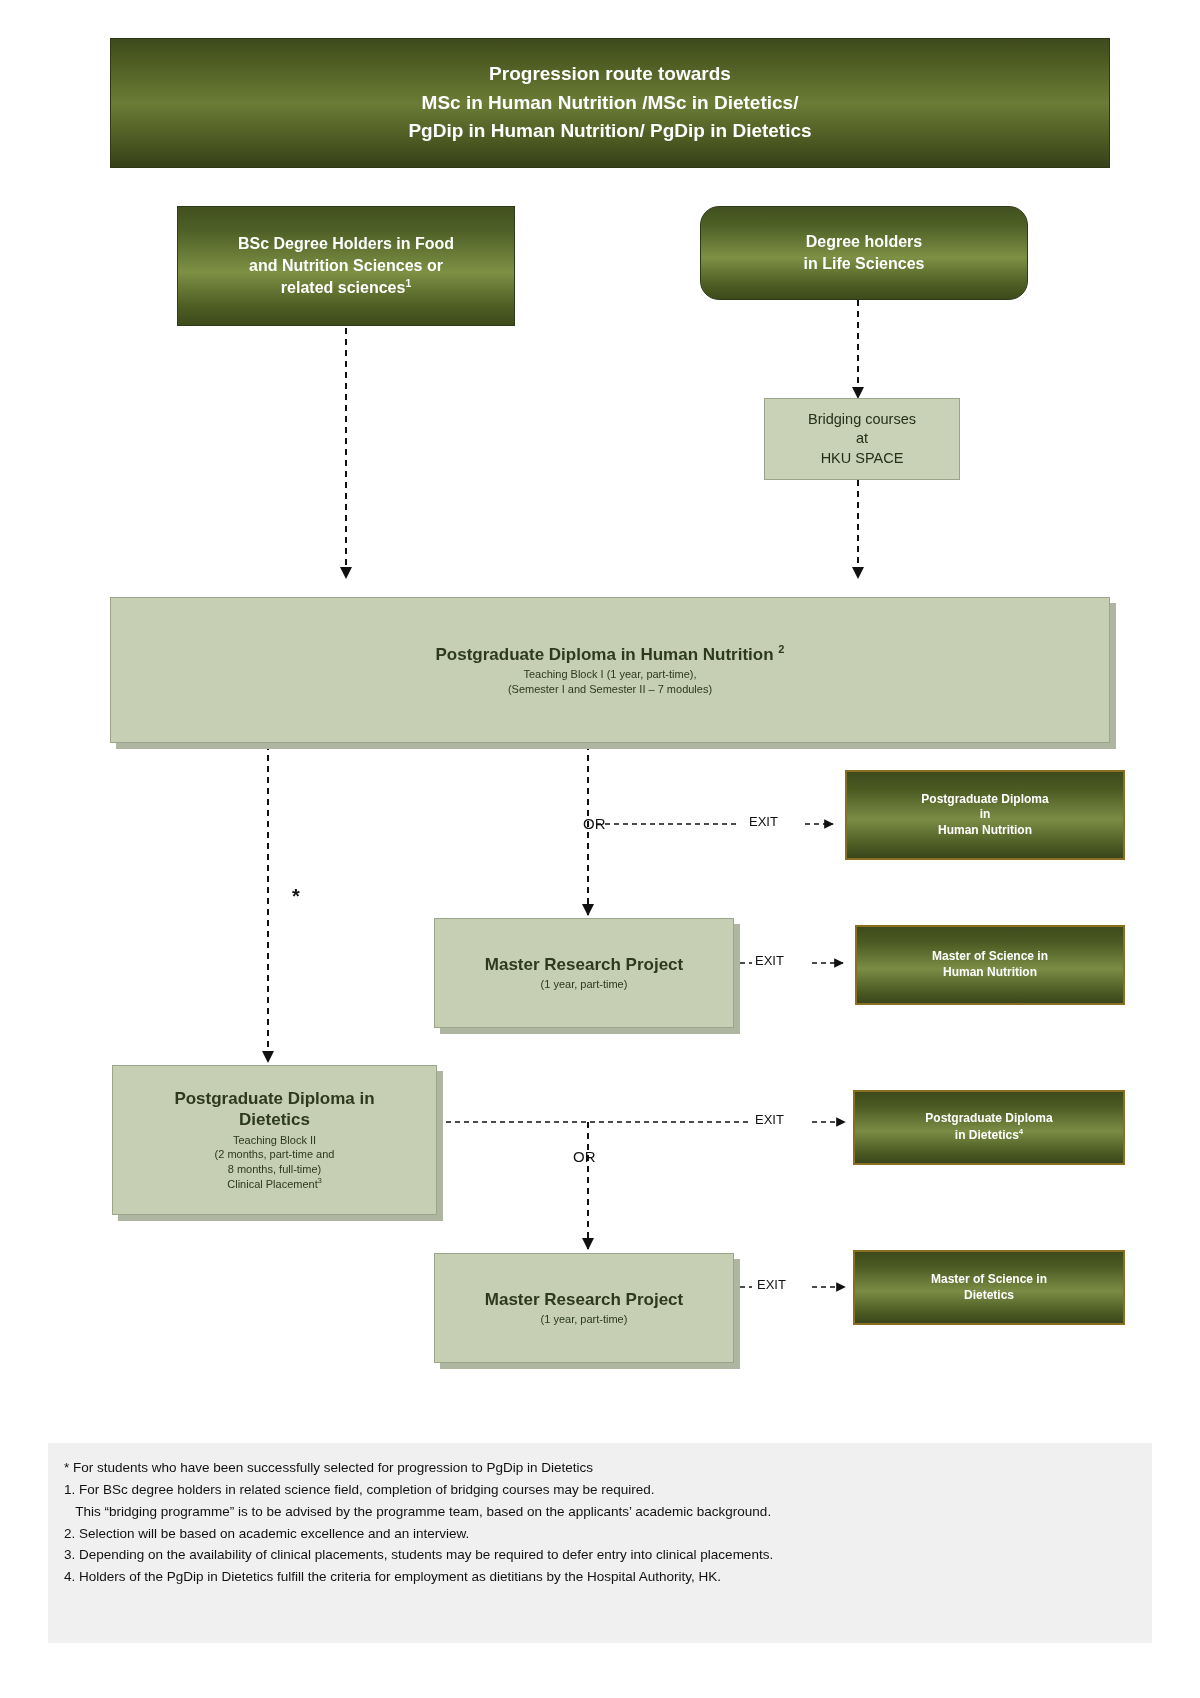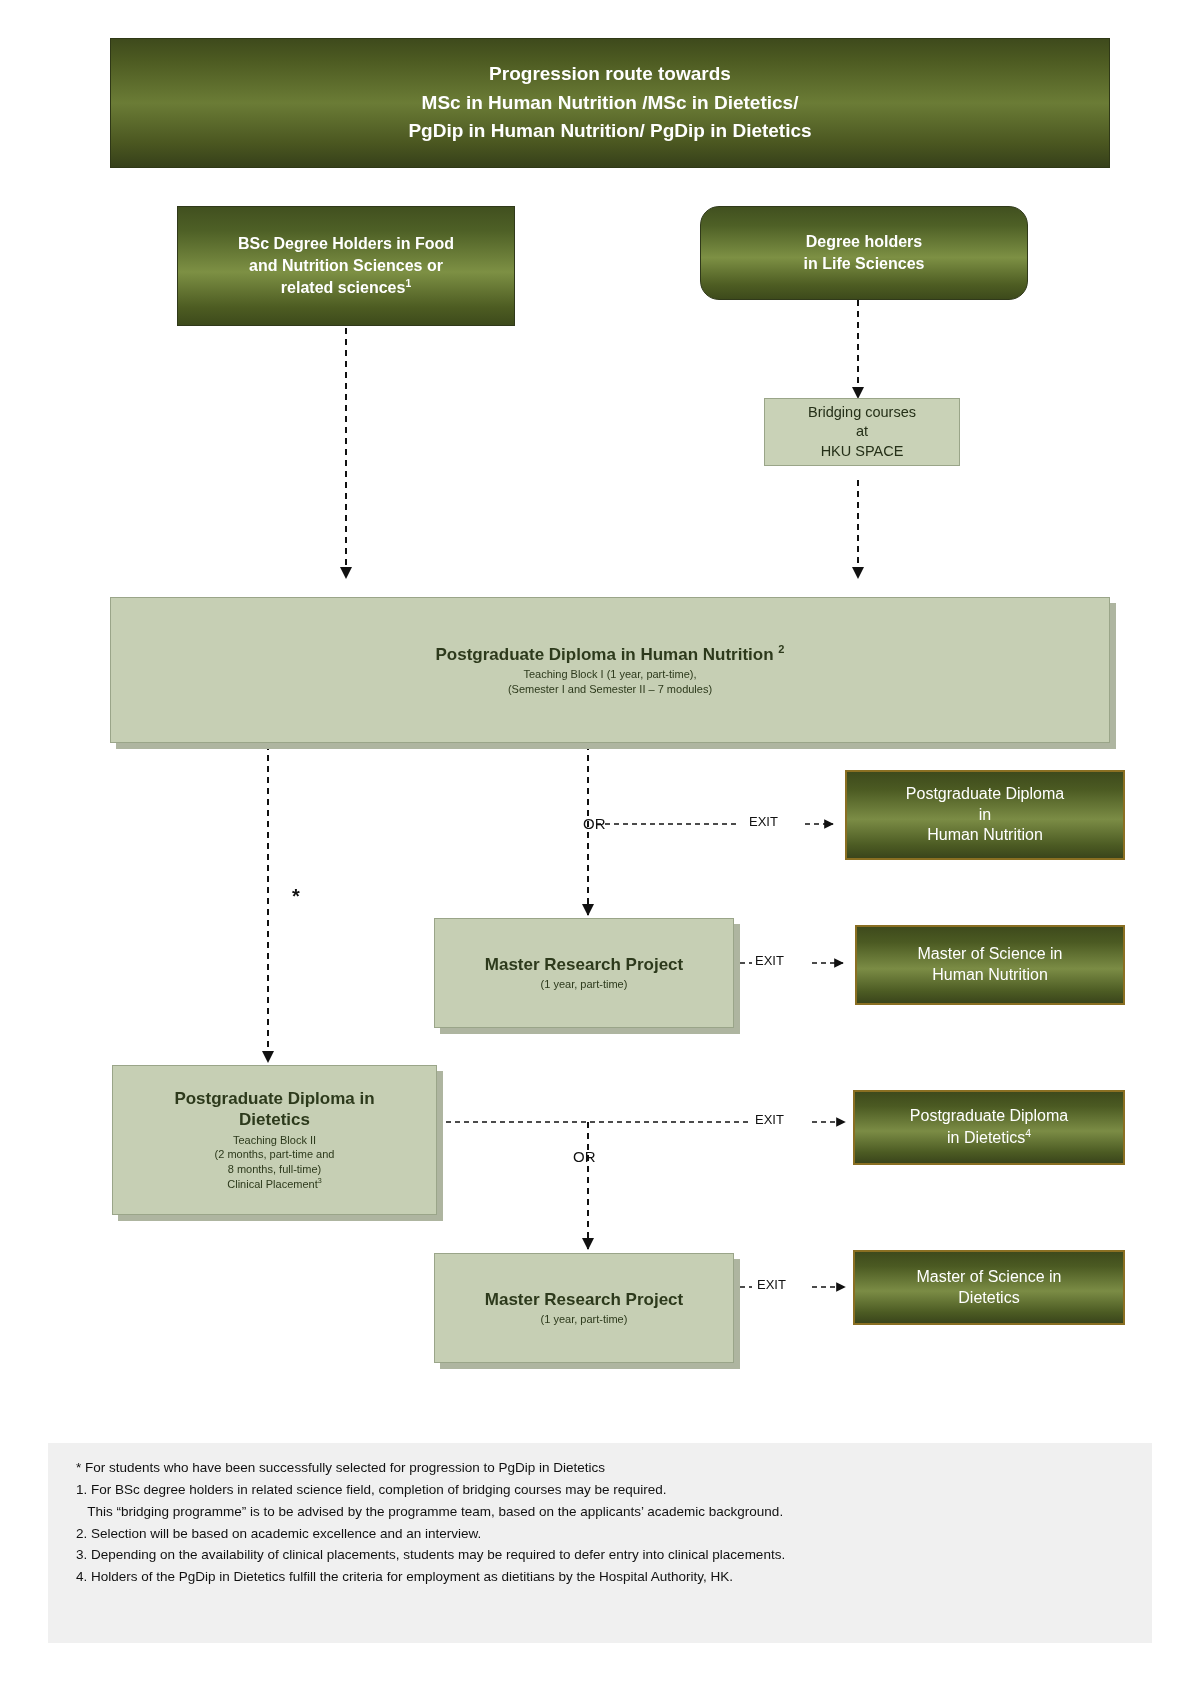--- a/index.html
+++ b/index.html
@@ -54,22 +54,22 @@
   }
   .sage-plain {
     background: #c9d2b7;
     border: 1px solid #9aa589;
     color: #253018;
   }
   
   .exit-box {
     background: linear-gradient(to bottom, #3e4a1c 0%, #4b5a22 20%, #7b8c45 55%, #4c5b23 85%, #3a451b 100%);
     color: #ffffff;
-    font-weight: normal;
-    font-size: 16px;
+    font-weight: bold;
+    font-size: 12px;
     line-height: 1.3;
     border: 2px solid #8a6f22;
   }
   .title-line { display: block; }
   .box-title {
     font-weight: bold;
     font-size: 17px;
     line-height: 1.25;
   }
   .box-sub {
@@ -92,21 +92,21 @@
     position: absolute;
     font-size: 20px;
     color: #111;
     font-weight: bold;
   }
   
   .footnotes {
     position: absolute;
     background: #f0f0f0;
     box-sizing: border-box;
-    padding: 14px 18px 16px 28px;
+    padding: 14px 18px 16px 16px;
     font-size: 13.5px;
     line-height: 1.62;
     color: #111;
   }
   .footnotes div { white-space: pre-wrap; }
   svg.arrows {
     position: absolute;
     left: 0; top: 0;
     width: 1200px; height: 1698px;
     pointer-events: none;
@@ -162,21 +162,21 @@
     <span>BSc Degree Holders in Food</span>
     <span>and Nutrition Sciences or</span>
     <span><span>related sciences</span><sup>1</sup></span>
   </div>
 
   <div class="box green-box" style="left:700px; top:206px; width:328px; height:94px;border-radius:19px;">
     <span>Degree holders</span>
     <span>in Life Sciences</span>
   </div>
 
-  <div class="box sage-plain" style="left:764px; top:398px; width:196px; height:68px; font-size:14.5px; line-height:1.35;">
+  <div class="box sage-plain" style="left:764px; top:398px; width:196px; height:82px; font-size:14.5px; line-height:1.35;">
     <span>Bridging  courses</span>
     <span>at</span>
     <span>HKU  SPACE</span>
   </div>
 
   <div class="box sage-box" style="left:110px; top:597px; width:1000px; height:146px;">
     <span class="box-title"><span>Postgraduate Diploma in Human Nutrition </span><sup>2</sup></span>
     <span class="box-sub">Teaching Block I (1 year, part-time),</span>
     <span class="box-sub" style="margin-top:0;">(Semester I and Semester II – 7 modules)</span>
   </div>

